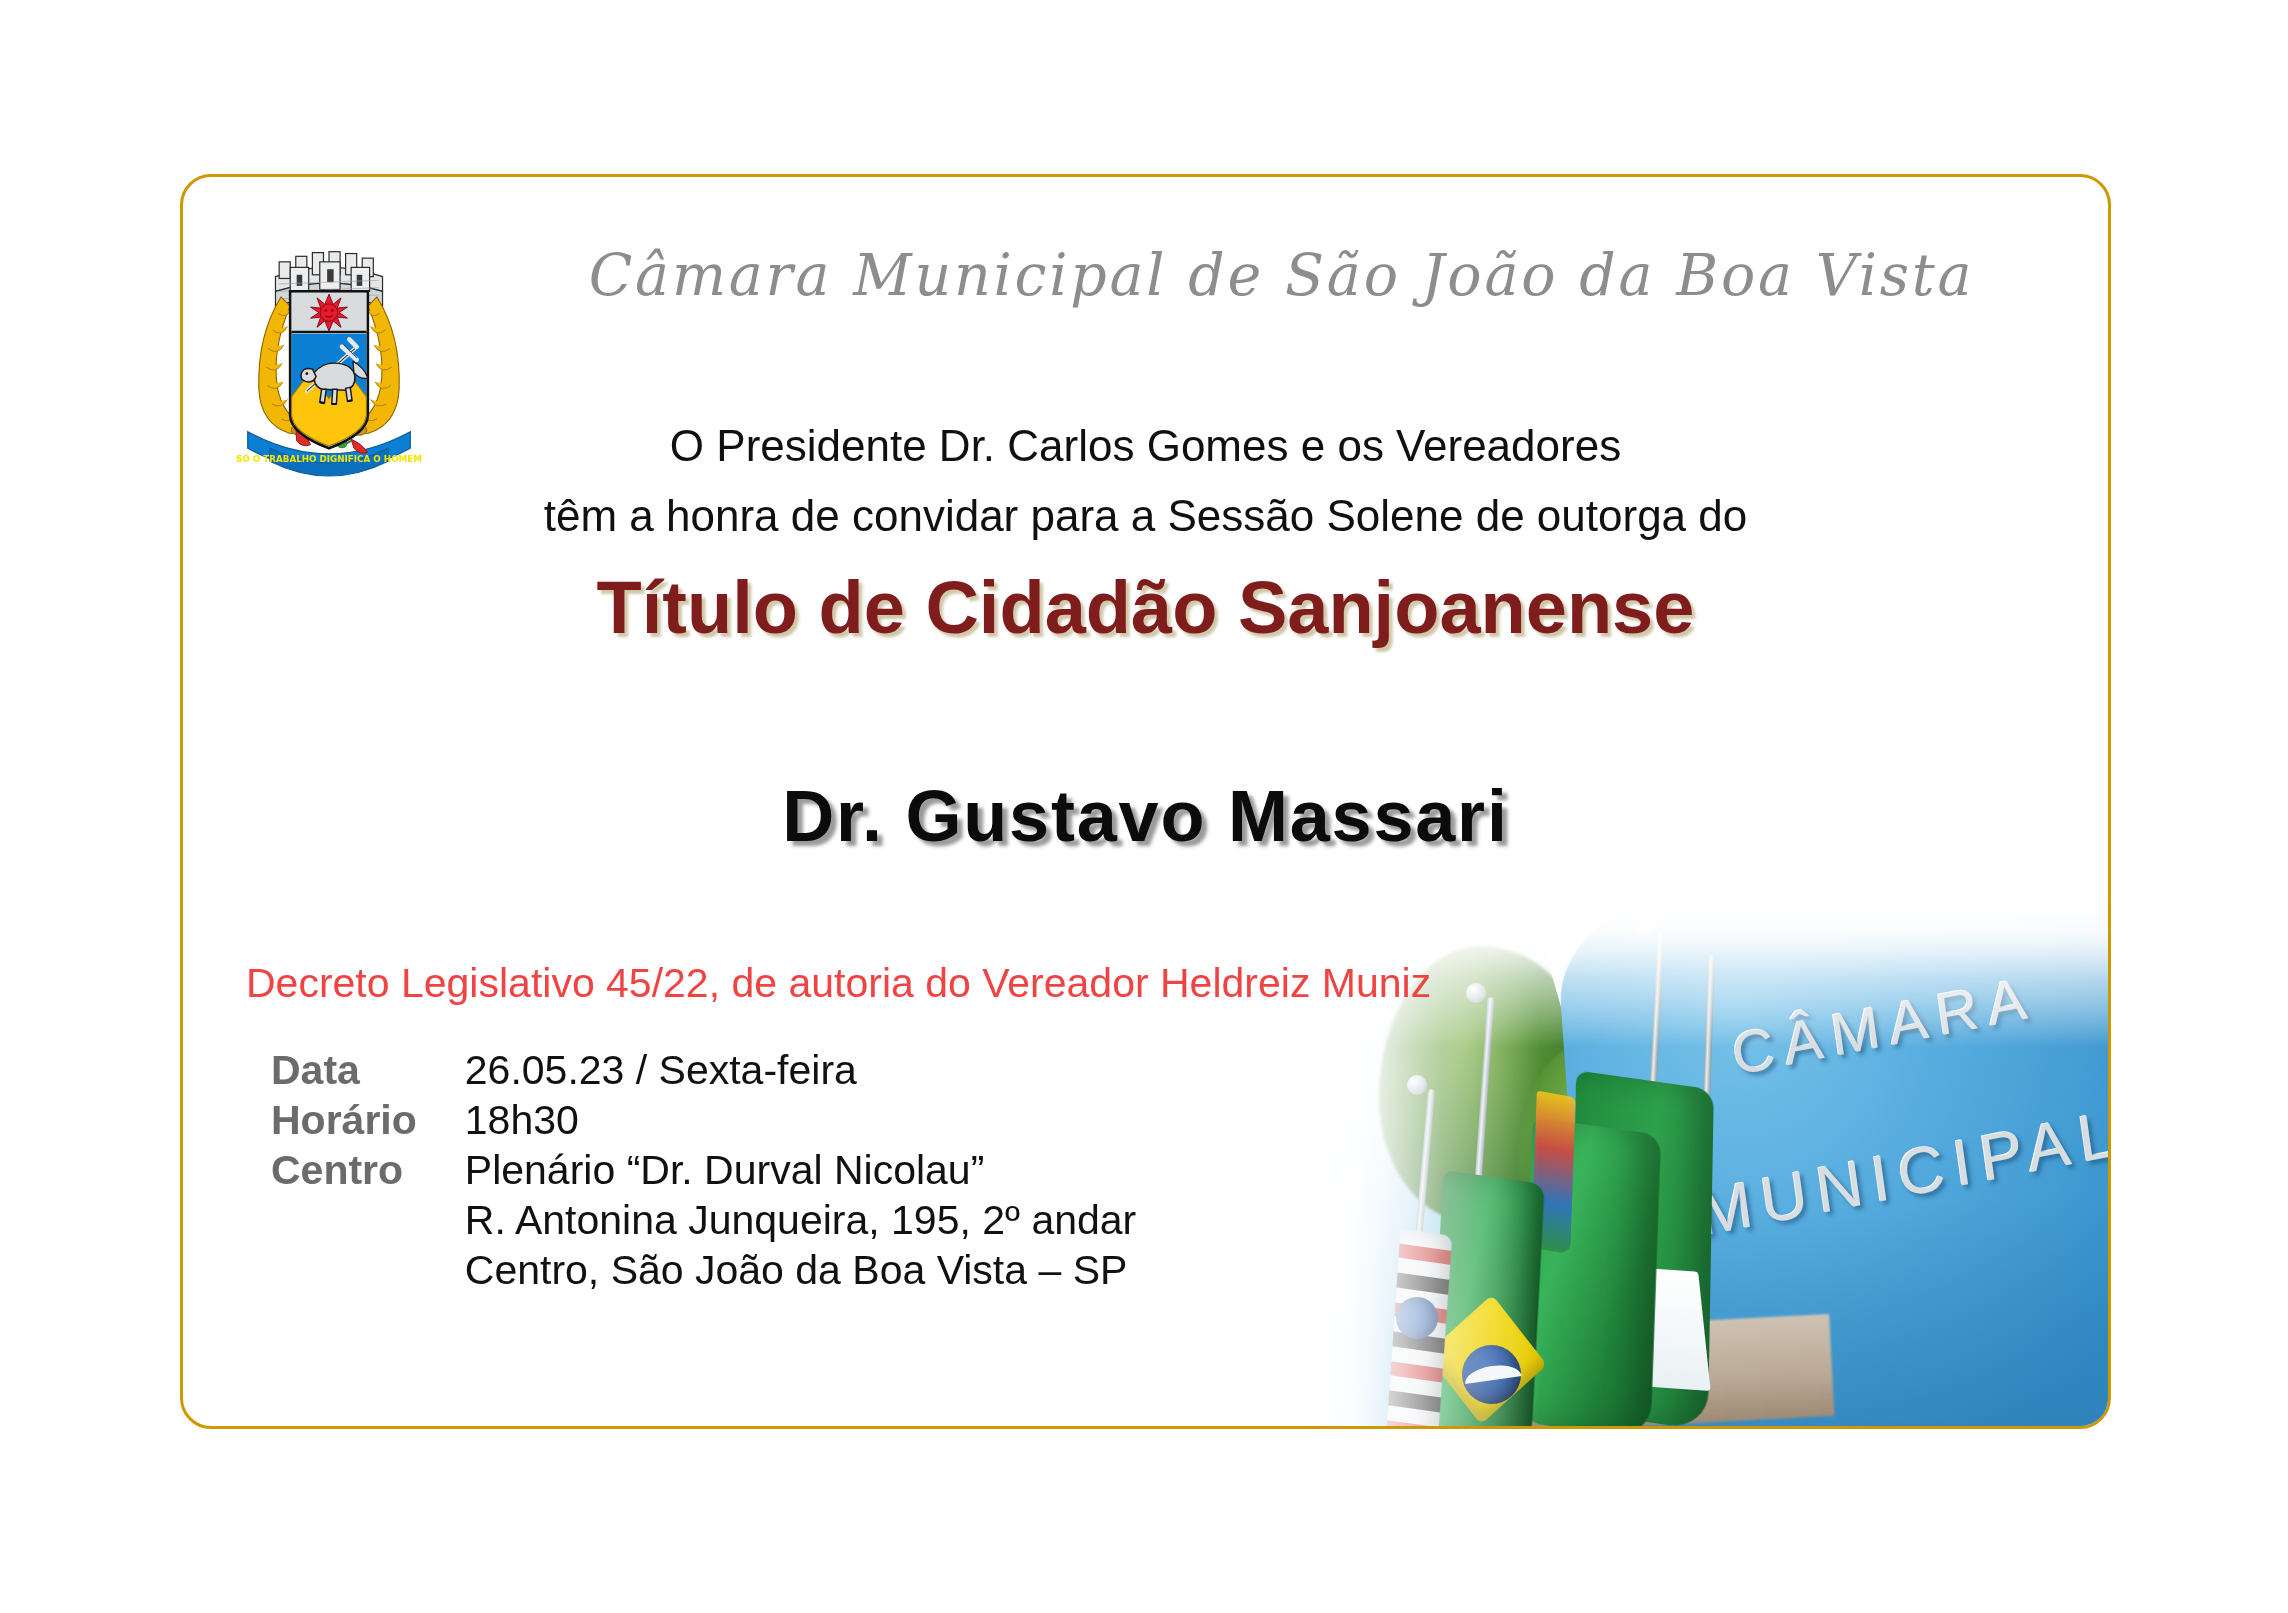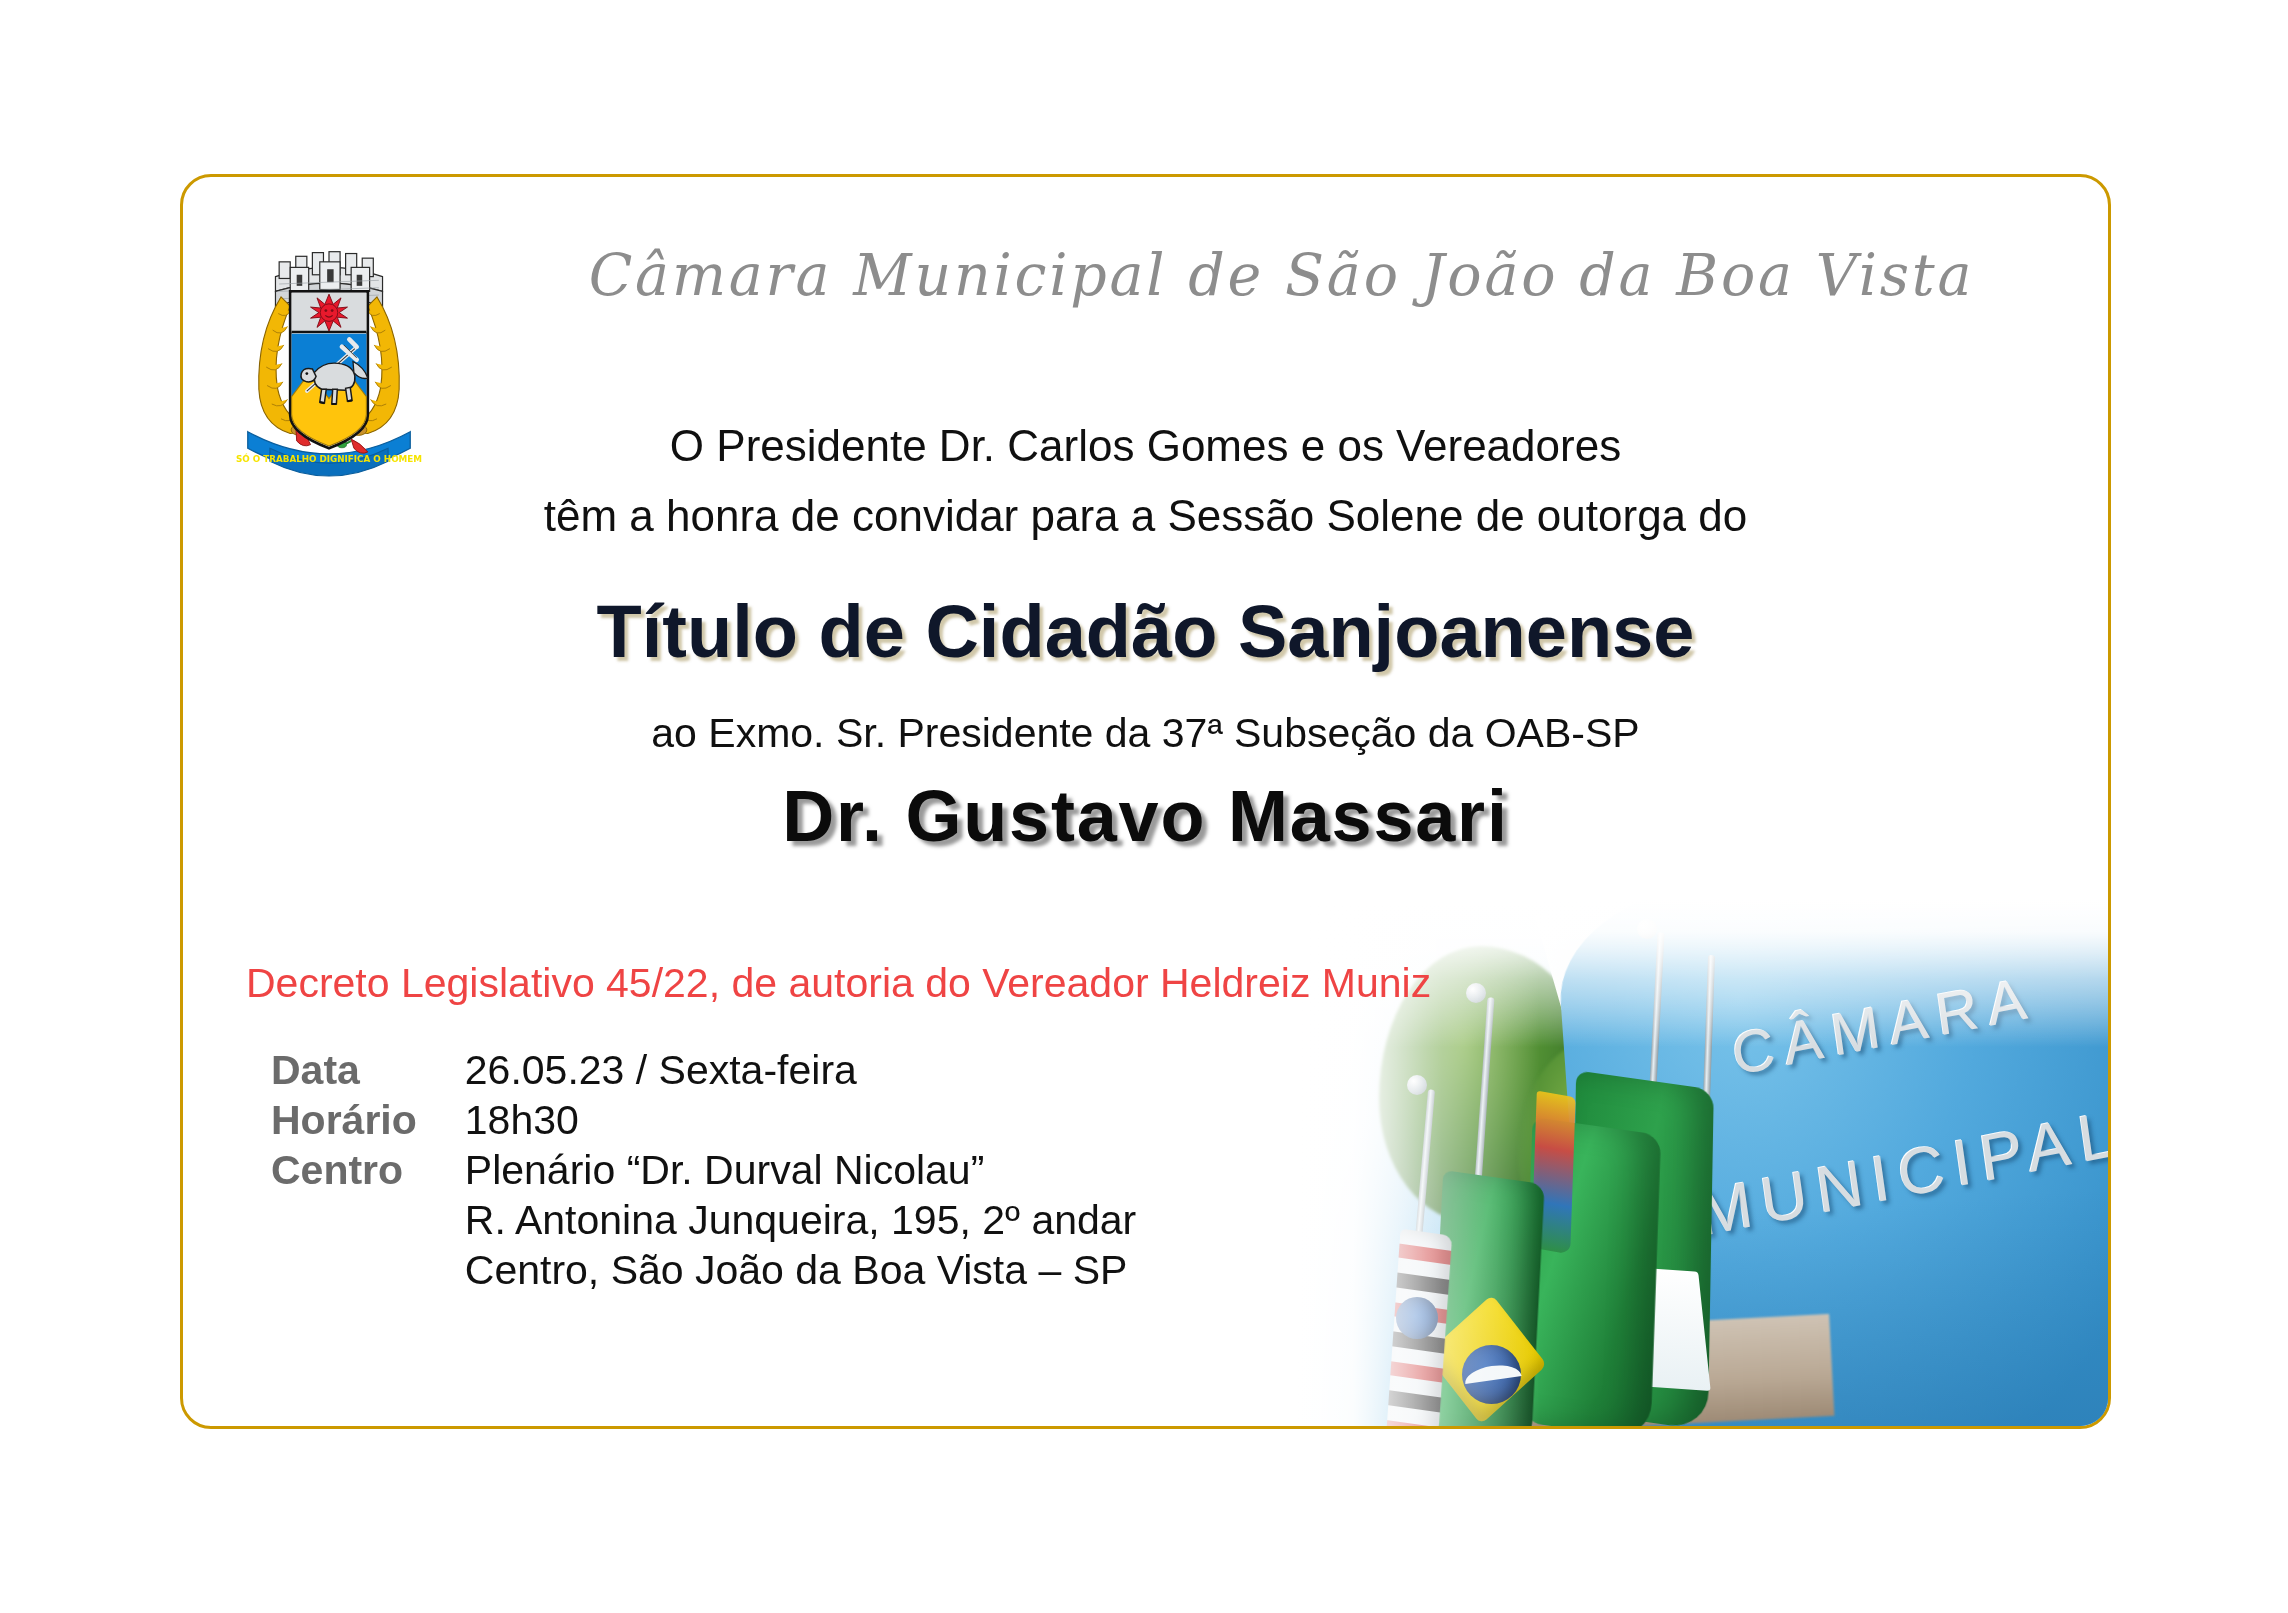--- a/index.html
+++ b/index.html
@@ -256,24 +256,23 @@
   #intro-line-1 { top: 244px; }
   #intro-line-2 { top: 314px; }
 
   #main-title {
     position: absolute;
     left: 0; right: 0;
     top: 388px;
     text-align: center;
     font-size: 74px;
     font-weight: bold;
-    color: #0f172a;
+    color: #7f1d1d;
     text-shadow: 3.7px 3.7px 2.8px rgba(120,95,10,.35);
     letter-spacing: 0px;
-    margin-top: 24px;
   }
 
   #subtitle-line { top: 533px; font-size: 41px; }
 
   #honoree-name {
     position: absolute;
     left: 0; right: 0;
     top: 598px;
     text-align: center;
     font-size: 72px;
@@ -463,21 +462,20 @@
   </div>
 
   <div id="header-title">Câmara Municipal de São João da Boa Vista</div>
 
   <div class="line-center" id="intro-line-2">têm a honra de convidar para a Sessão Solene de outorga do</div>
 
   <div class="line-center" id="intro-line-1">O Presidente Dr. Carlos Gomes e os Vereadores</div>
 
   <div id="main-title">Título de Cidadão Sanjoanense</div>
 
-  <div class="line-center" id="subtitle-line">ao Exmo. Sr. Presidente da 37ª Subseção da OAB-SP</div>
 
   <div id="honoree-name">Dr. Gustavo Massari</div>
 
   <div id="decree-line">Decreto Legislativo 45/22, de autoria do Vereador Heldreiz Muniz</div>
 
   <div id="details-block">
     <table id="details-table">
       <tbody>
         <tr>
           <td class="detail-label">Data</td>

